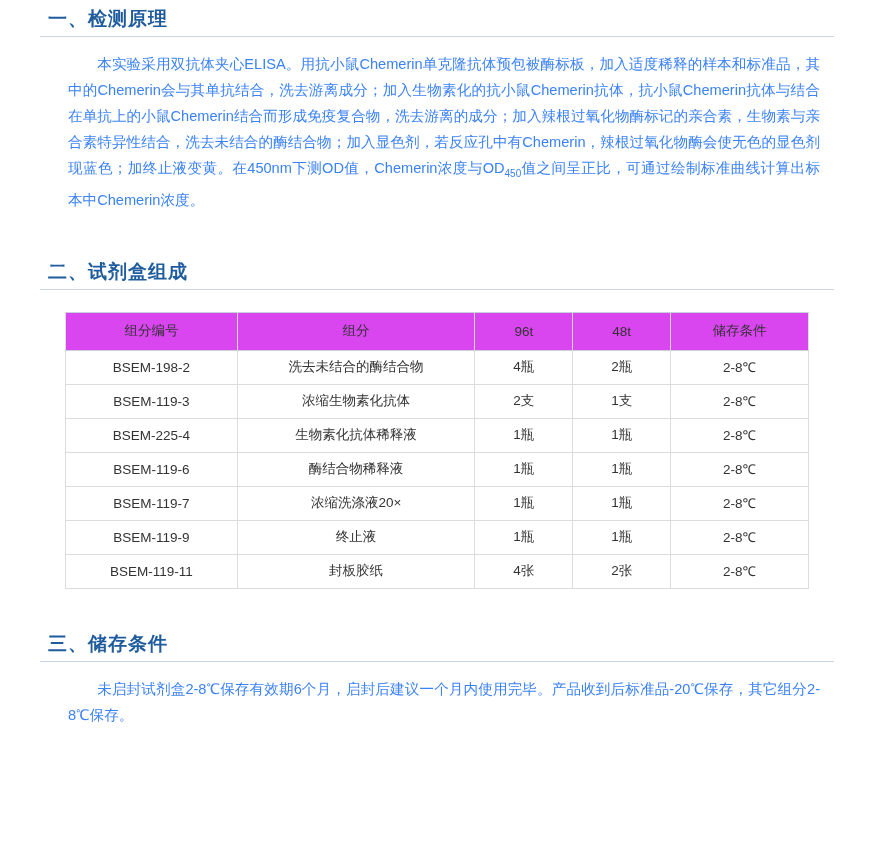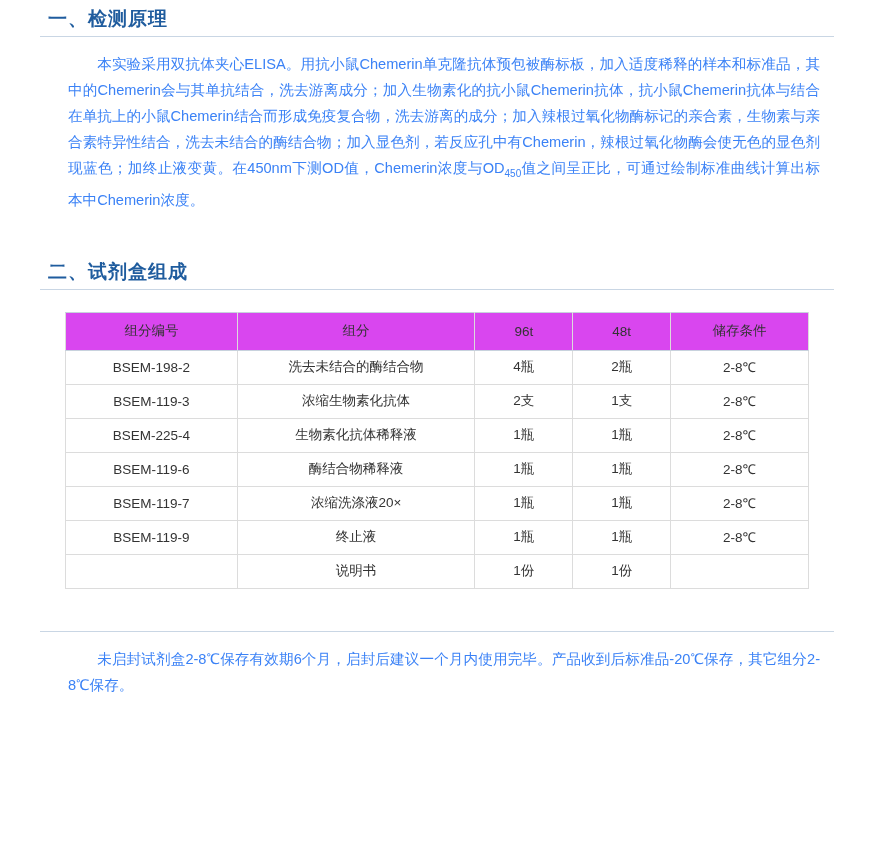--- a/index.html
+++ b/index.html
@@ -155,28 +155,29 @@
           <td>2-8℃</td>
         </tr>
         <tr>
           <td>BSEM-119-9</td>
           <td>终止液</td>
           <td>1瓶</td>
           <td>1瓶</td>
           <td>2-8℃</td>
         </tr>
         <tr>
-          <td></td>
-          <td>说明书</td>
-          <td>1份</td>
-          <td>1份</td>
-          <td></td>
+          <td>BSEM-119-11</td>
+          <td>封板胶纸</td>
+          <td>4张</td>
+          <td>2张</td>
+          <td>2-8℃</td>
         </tr>
       </tbody>
     </table>
   </div>
 
   <div class="section section-3">
+    <h2 class="section-title">三、储存条件</h2>
     <hr class="title-rule">
     <p class="body-text">未启封试剂盒2-8℃保存有效期6个月，启封后建议一个月内使用完毕。产品收到后标准品-20℃保存，其它组分2-8℃保存。</p>
   </div>
 
 </div>
 
 </body></html>

